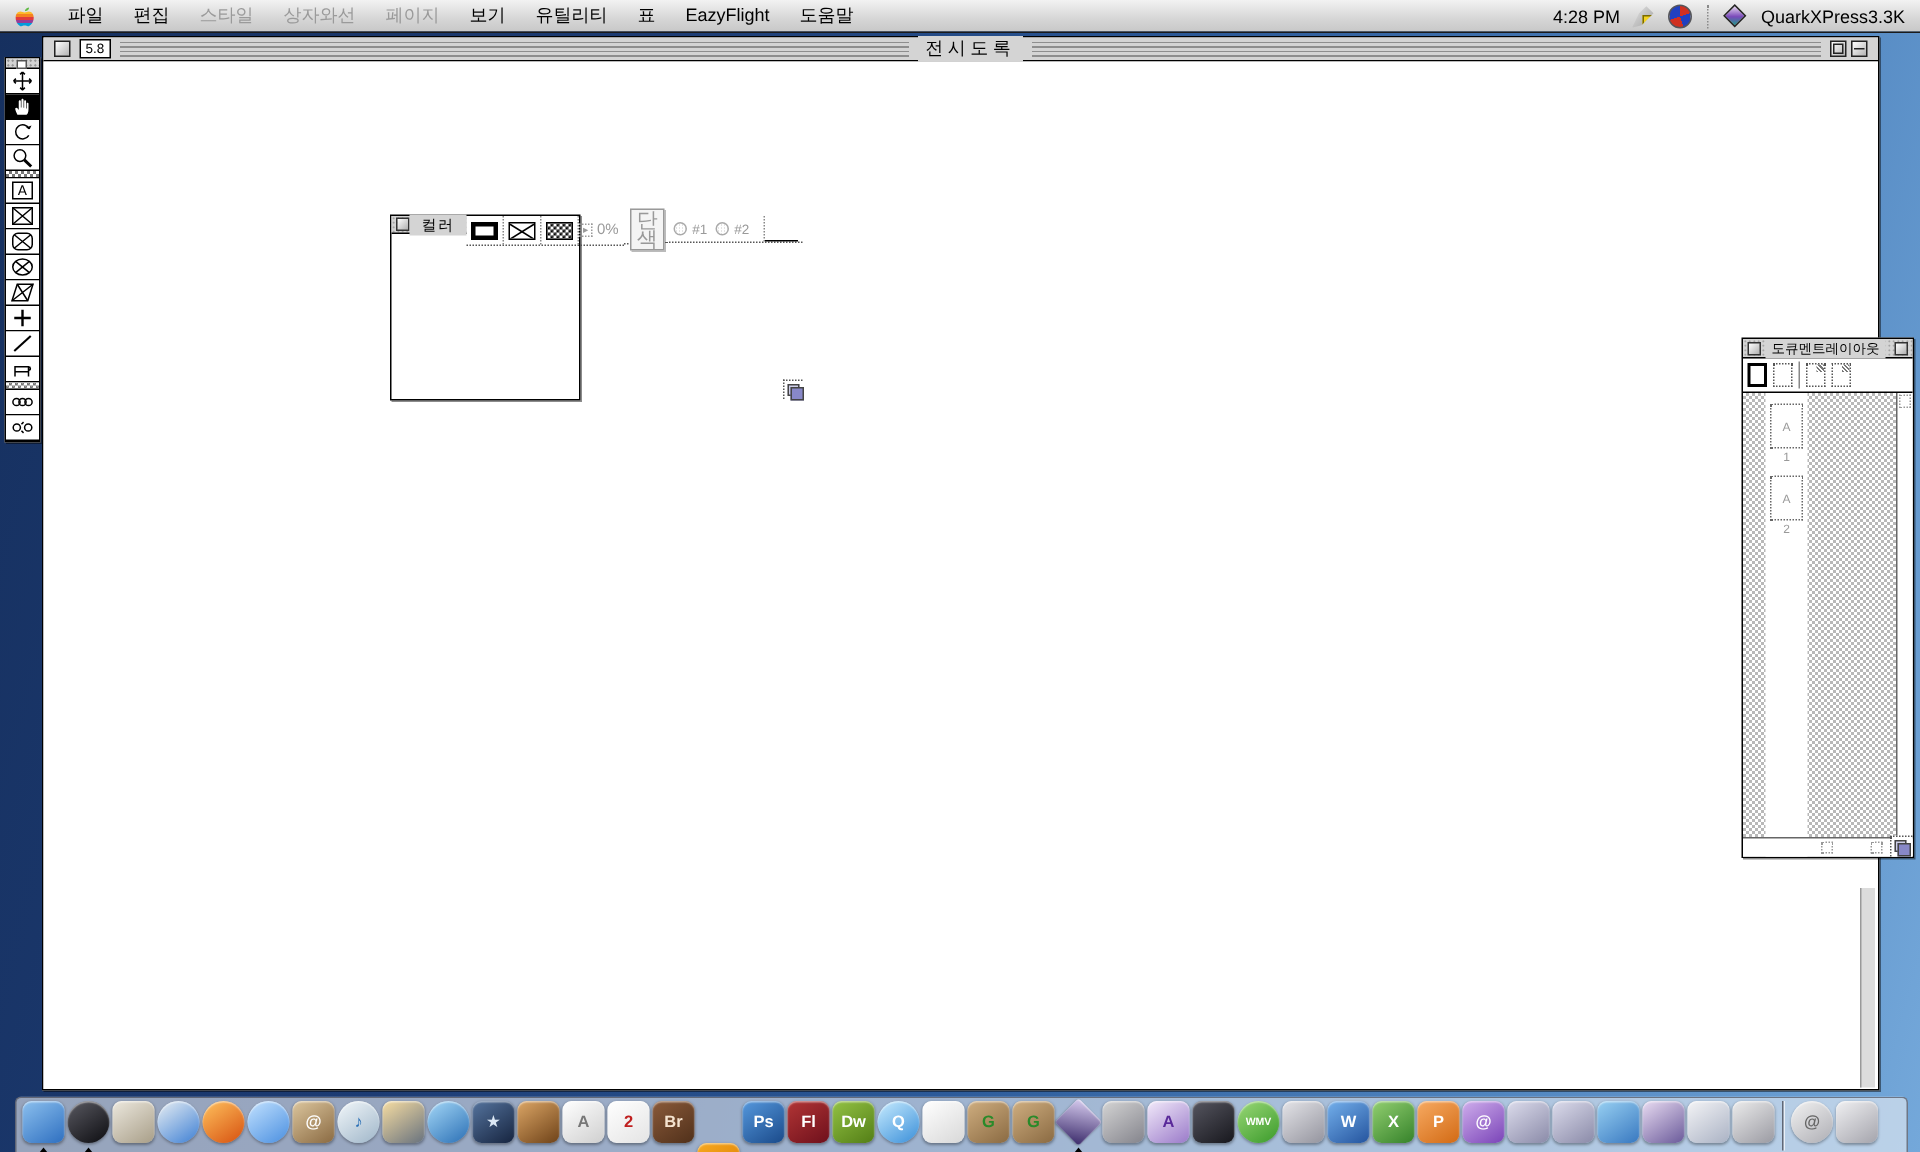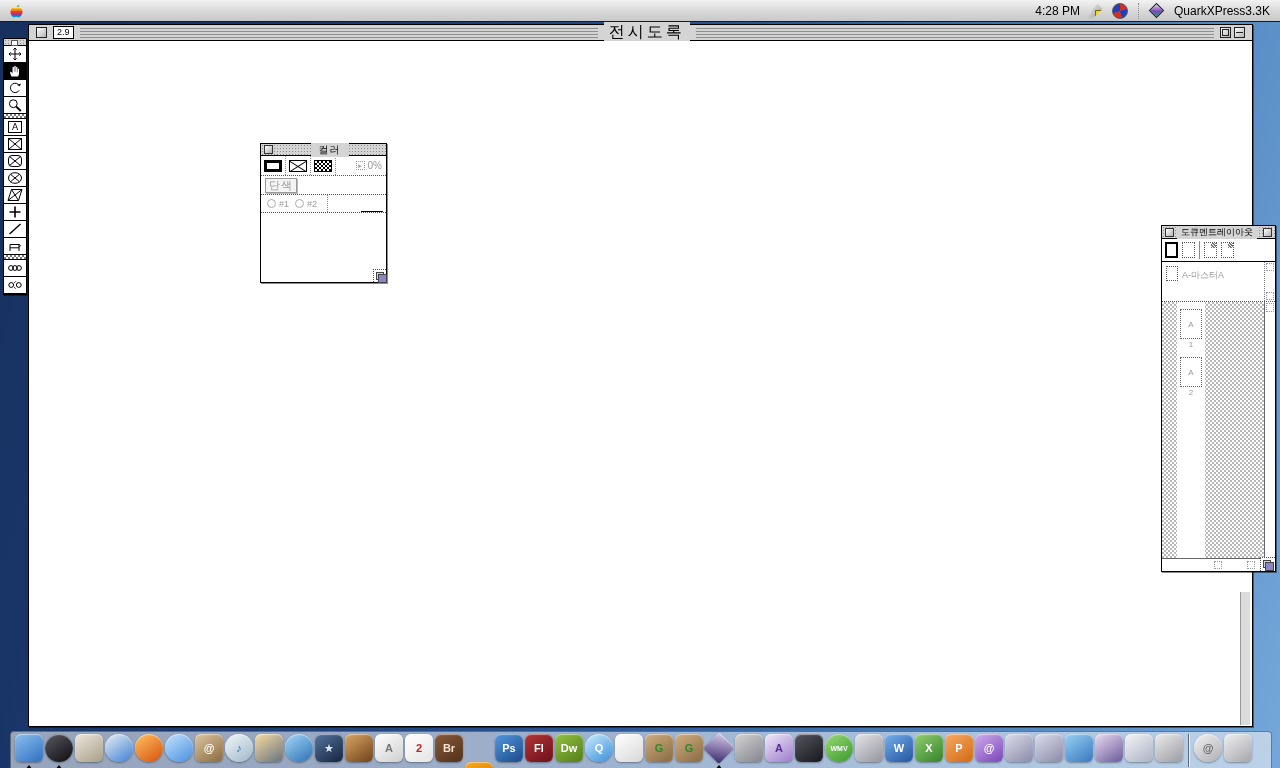--- a/index.html
+++ b/index.html
@@ -49,42 +49,42 @@
   .titlebar { position:relative; height:16px; background:#d4d4d4; border-bottom:1px solid #000;
     display:flex; align-items:center; }
   .stripes { flex:1; height:10px; margin:0 6px;
     background:repeating-linear-gradient(180deg,#8e8e8e 0 1px,transparent 1px 3px); }
   .tb-box { width:11px; height:11px; border:1px solid #222; position:relative;
     background:linear-gradient(135deg,#fff,#b4b4b4); flex:0 0 auto; }
   .tb-zoom::after { content:""; position:absolute; left:1px; top:1px; width:5px; height:5px; border:1px solid #222; }
   .tb-shade::after { content:""; position:absolute; left:1px; right:1px; top:4px; border-top:1px solid #222; }
   .ver-badge { background:#fff; border:1px solid #000; font-size:9px; line-height:11px;
     padding:0 3px; margin-left:6px; }
-  .win-title { font-size:16px; letter-spacing:3px; }
+  .win-title { font-size:12px; letter-spacing:3px; }
   .doc-content { position:absolute; left:0; right:0; top:16px; bottom:0; background:#fff; }
   .v-scroll-remnant { position:absolute; right:2px; top:551px; bottom:1px; width:10px;
     background:#dcdcdc; border-left:1px solid #999; }
 
   
   .toolpal { left:3px; top:38px; width:24px; background:#fff; }
   .tool-drag { height:7px; background:#d4d4d4; border-bottom:1px solid #000; position:relative;
     background-image:radial-gradient(#8e8e8e 30%,transparent 32%); background-size:3px 3px; }
   .tool-drag::after { content:""; position:absolute; left:7px; top:1px; width:5px; height:4px;
     background:#fff; border:1px solid #555; }
   .tool-cell { width:22px; height:17px; border-bottom:1px solid #000;
     display:flex; align-items:center; justify-content:center; background:#fff; }
   .tool-cell.selected { background:#000; }
   .tool-divider { width:22px; height:5px; border-bottom:1px solid #000; background:#fff;
     background-image:
       linear-gradient(45deg,#777 25%,transparent 25%,transparent 75%,#777 75%),
       linear-gradient(45deg,#777 25%,transparent 25%,transparent 75%,#777 75%);
     background-size:4px 4px; background-position:0 0,2px 2px; }
 
   
-  .colorspal { left:260px; top:143px; width:127px; height:140px; display:flex; flex-direction:column; }
+  .colorspal { left:260px; top:143px; width:127px; height:124px; display:flex; flex-direction:row; }
   .colorspal .ptitle { height:12px; font-size:10px; }
   .colorspal .ptitle .cbox { margin-left:3px; width:9px; height:9px; }
   .colorspal .chip { font-size:10px; margin:0 auto; padding:0 8px; letter-spacing:1px; }
   .col-toolrow { height:20px; display:flex; align-items:center; border-bottom:1px dotted #555; }
   .col-cell { flex:0 0 auto; display:flex; align-items:center; justify-content:center;
     height:100%; border-right:1px dotted #888; padding:0 3px; }
   .frame-ico { width:18px; height:12px; border:3px solid #000; background:#fff; }
   .xbox-ico { width:18px; height:12px; border:1px solid #000; position:relative; overflow:hidden; }
   .xbox-ico::before,.xbox-ico::after { content:""; position:absolute; left:-3px; right:-3px; top:5px;
     border-top:1px solid #000; }
@@ -93,21 +93,21 @@
   .bg-ico { width:18px; height:12px; border:1px solid #000;
     background-image:
       linear-gradient(45deg,#000 25%,transparent 25%,transparent 75%,#000 75%),
       linear-gradient(45deg,#000 25%,transparent 25%,transparent 75%,#000 75%);
     background-size:4px 4px; background-position:0 0,2px 2px; background-color:#fff; }
   .shade-group { margin-left:auto; display:flex; align-items:center; gap:3px; color:#9a9a9a;
     font-size:10px; padding-right:4px; border-right:none; }
   .shade-pop { width:9px; height:9px; border:1px dotted #9a9a9a; font-size:7px; line-height:8px;
     text-align:center; color:#9a9a9a; }
   .col-btnrow { height:19px; display:flex; align-items:center; border-bottom:1px dotted #555; padding-left:4px; }
-  .btn-gray { font-size:11px; color:#999; border:1px solid #999; background:#f4f4f4;
+  .btn-gray { font-size:14px; color:#999; border:1px solid #999; background:#f4f4f4;
     padding:0 3px; line-height:13px; box-shadow:1px 1px 0 #bbb; letter-spacing:1px; }
   .col-blendrow { height:18px; display:flex; align-items:center; border-bottom:1px dotted #555;
     color:#9a9a9a; font-size:9px; }
   .radio-dim { width:9px; height:9px; border-radius:50%; border:1px solid #aaa; margin:0 3px 0 6px;
     background-image:radial-gradient(#c8c8c8 30%,transparent 32%); background-size:2px 2px; }
   .blend-sep { width:1px; height:100%; border-left:1px dotted #888; margin-left:10px; }
   .angle-line { margin-left:auto; margin-right:3px; width:22px; border-bottom:1px solid #000; align-self:flex-end; }
   .col-list { flex:1; background:#fff; position:relative; }
   .growbox { position:absolute; right:0; bottom:0; width:13px; height:13px; background:#fff;
     border-left:1px dotted #555; border-top:1px dotted #555; }
@@ -190,34 +190,46 @@
               <stop offset=".68" stop-color="#e03a3e"></stop>
             <stop offset=".68" stop-color="#963d97"></stop>
               <stop offset=".85" stop-color="#963d97"></stop>
             <stop offset=".85" stop-color="#009ddc"></stop>
               <stop offset="1" stop-color="#009ddc"></stop>
           </linearGradient>
         </defs>
         <path fill="url(#rb)" d="M7.6 3.4C8.1 1.8 9.8 1 10.8 1c.2 1.5-1.1 2.7-3 2.9z M4.2 4.2c-2.3 0-3.7 2.2-3.7 4.7 0 3.4 2.4 6.6 4.4 6.6 1 0 1.3-.5 2.5-.5s1.5.5 2.5.5c2 0 4.5-3.2 4.5-6.6 0-2.5-1.5-4.7-3.8-4.7-1.2 0-2 .7-3.2.7s-2-.7-3.2-.7z"></path>
       </svg>
     </span>
+    <span id="menu-list" style="display:flex">
+        <span class="menu-item">파일</span>
+        <span class="menu-item">편집</span>
+        <span class="menu-item disabled">스타일</span>
+        <span class="menu-item disabled">상자와선</span>
+        <span class="menu-item disabled">페이지</span>
+        <span class="menu-item">보기</span>
+        <span class="menu-item">유틸리티</span>
+        <span class="menu-item">표</span>
+        <span class="menu-item">EazyFlight</span>
+        <span class="menu-item">도움말</span>
+      </span>
     <span class="mb-right">
       <span class="clock">4:28 PM</span>
       <span class="mb-ico pencil"></span>
       <span class="mb-ico swirl"></span>
       <span class="mb-divider"></span>
       <span class="quark-mini"></span>
       <span class="appname">QuarkXPress3.3K</span>
     </span>
   </div>
 
   <div class="cwin docwin">
     <div class="titlebar">
       <span class="tb-box" style="margin-left:7px"></span>
-      <span class="ver-badge">2.9</span>
+      <span class="ver-badge">5.8</span>
       <span class="stripes"></span>
       <span class="chip win-title">전시도록</span>
       <span class="stripes"></span>
       <span class="tb-box tb-zoom"></span>
       <span class="tb-box tb-shade" style="margin:0 7px 0 3px"></span>
     </div>
     <div class="doc-content">
       <div class="v-scroll-remnant"></div>
     </div>
   </div>
@@ -353,28 +365,20 @@
       <span class="chip">도큐멘트레이아웃</span>
       <span class="cbox" style="margin-right:3px"></span>
     </div>
     <div class="dl-iconrow">
       <span class="pg-ico pg-solid"></span>
       <span class="pg-ico pg-dot"></span>
       <span class="dl-icon-sep"></span>
       <span class="pg-ico pg-dot pg-master"></span>
       <span class="pg-ico pg-dot pg-master"></span>
     </div>
-    <div class="dl-masterrow">
-      <span class="pg-ico pg-dot" style="width:12px;height:15px"></span>
-      <span class="master-label">A-마스터A</span>
-      <span class="mini-scroll">
-        <span class="mini-arrow" style="top:1px"></span>
-        <span class="mini-arrow" style="bottom:1px"></span>
-      </span>
-    </div>
     <div class="dl-pages">
       <div class="pages-col" id="pages-col">
           <div class="thumb">A</div>
           <div class="pagenum">1</div>
           <div class="thumb">A</div>
           <div class="pagenum">2</div>
         </div>
       <div class="dl-vscroll">
         <span class="dl-vthumb"></span>
       </div>

